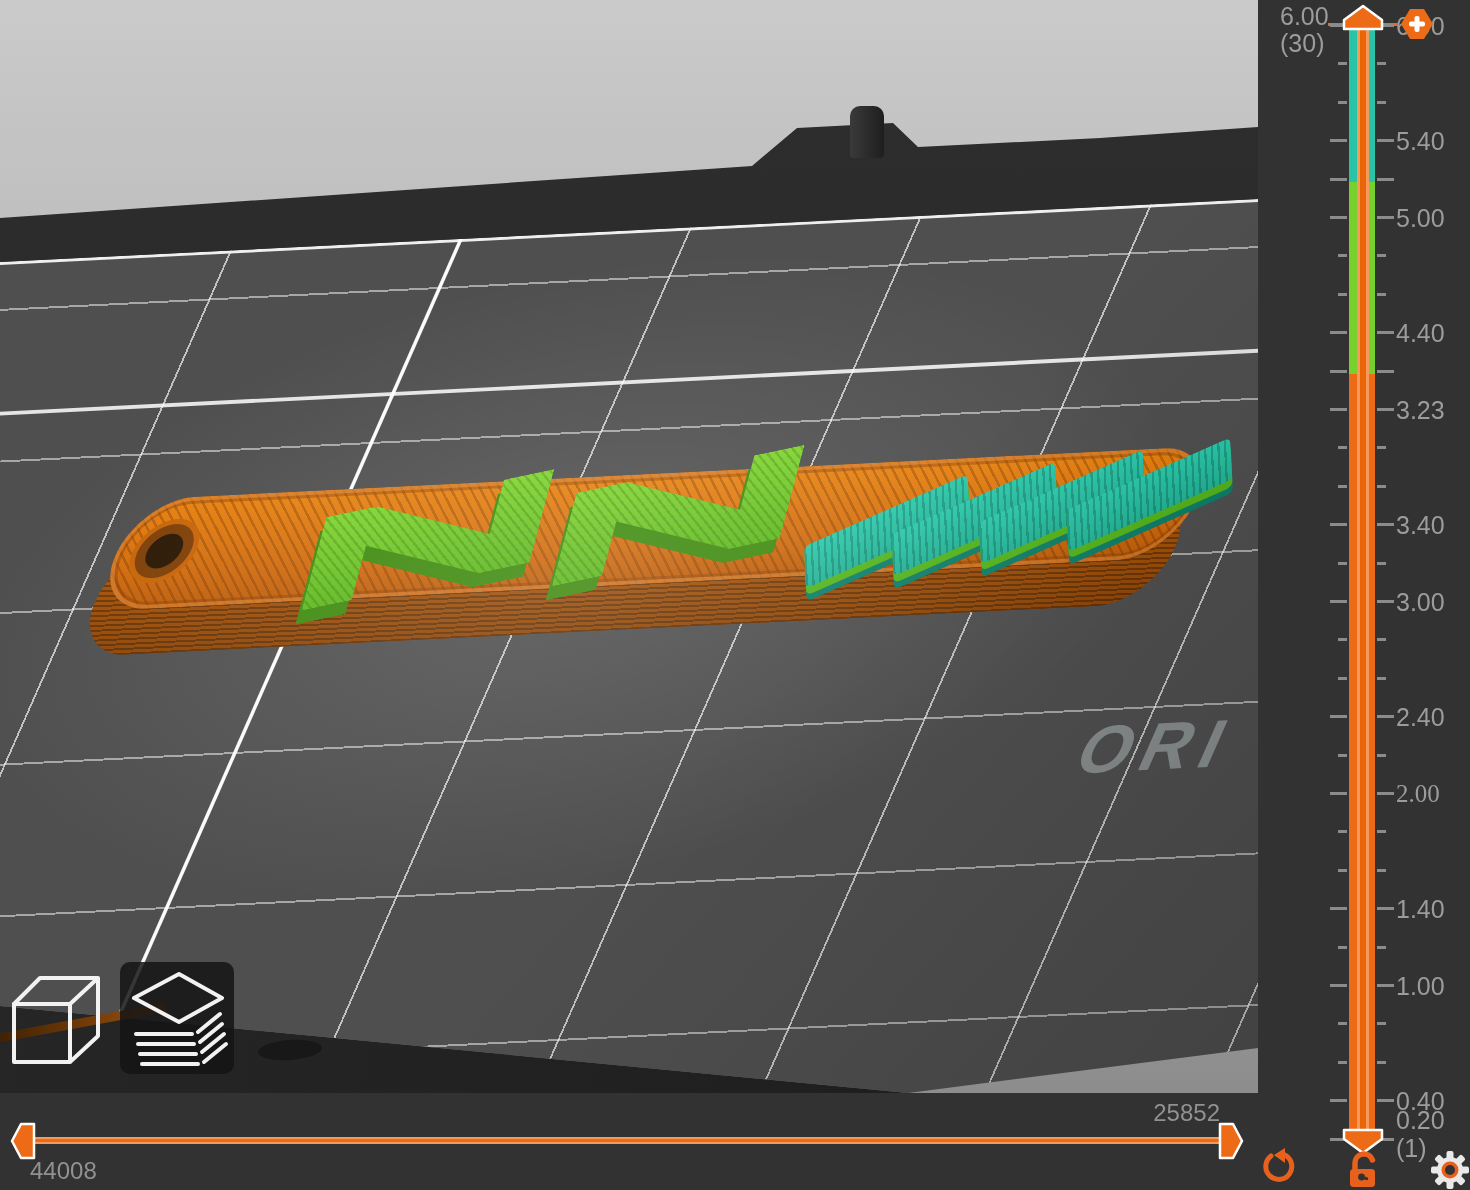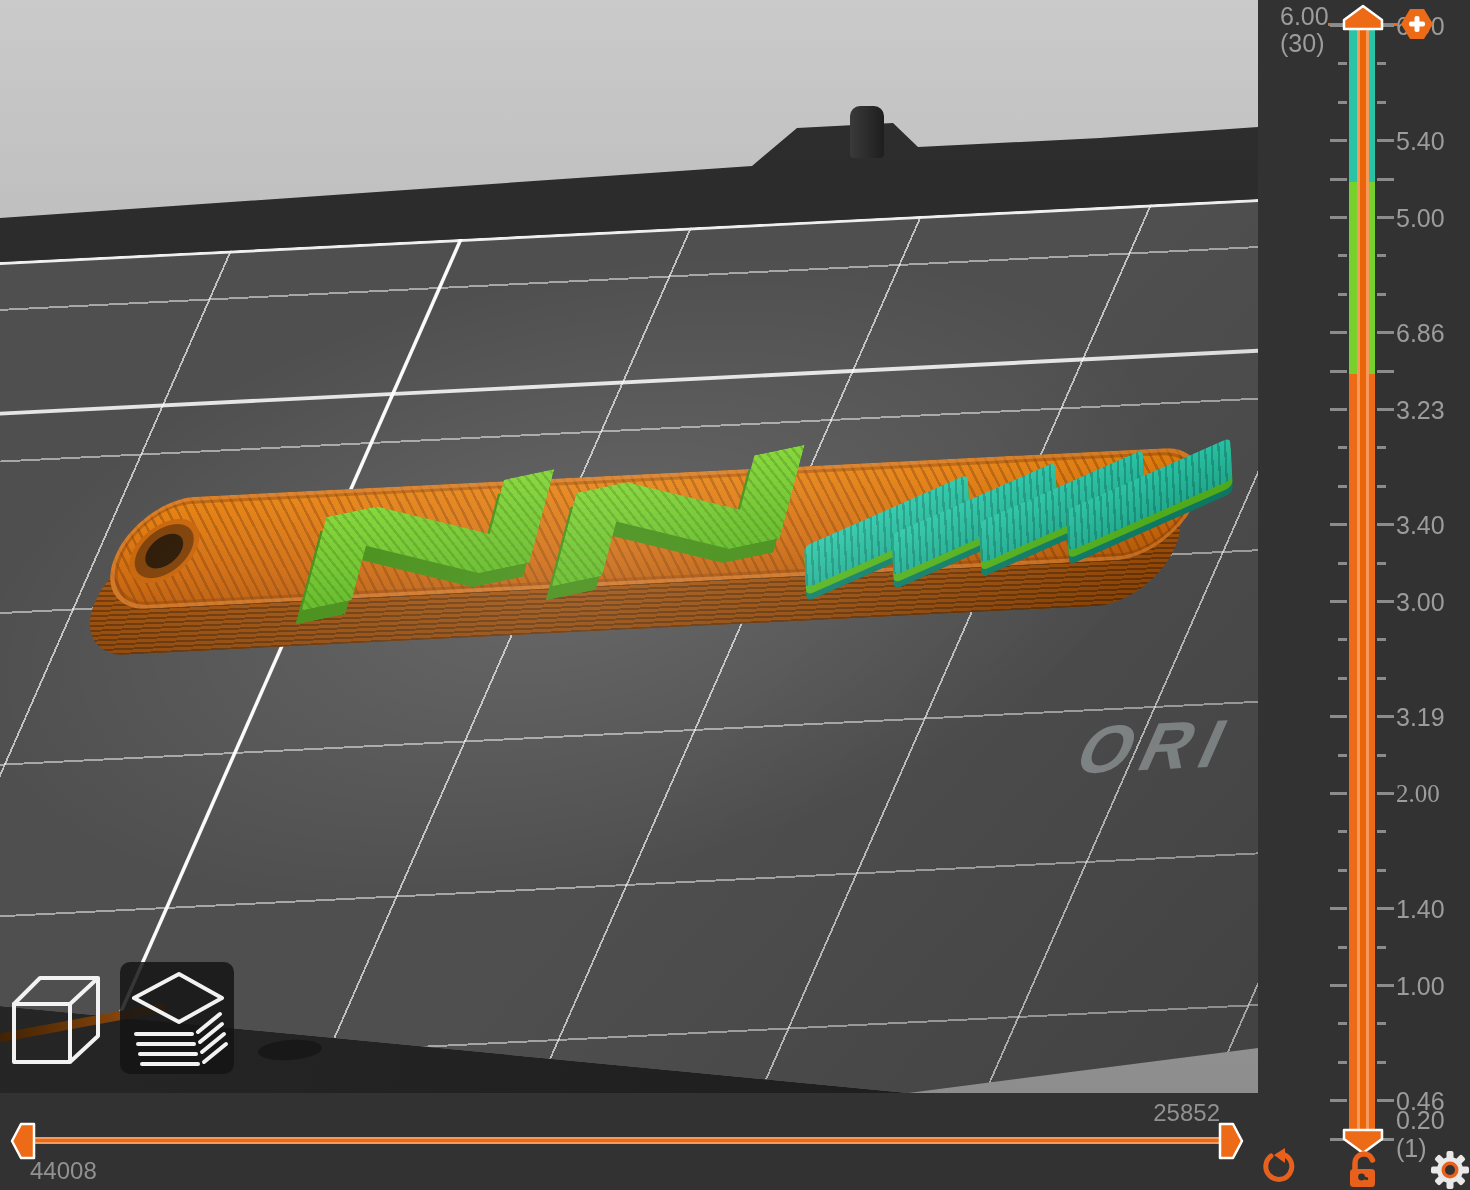--- a/index.html
+++ b/index.html
@@ -218,21 +218,21 @@
         <div class="tick" style="left: 119px; top: 177.6px; width: 17px;"></div>
         <div class="tick" style="left: 72px; top: 216px; width: 17px;"></div>
         <div class="tick" style="left: 119px; top: 216px; width: 17px;"></div>
         <div class="vlabel" style="left: 138px; top: 204px;">5.00</div>
         <div class="tick" style="left: 80px; top: 254.4px; width: 9px;"></div>
         <div class="tick" style="left: 119px; top: 254.4px; width: 9px;"></div>
         <div class="tick" style="left: 80px; top: 292.8px; width: 9px;"></div>
         <div class="tick" style="left: 119px; top: 292.8px; width: 9px;"></div>
         <div class="tick" style="left: 72px; top: 331.2px; width: 17px;"></div>
         <div class="tick" style="left: 119px; top: 331.2px; width: 17px;"></div>
-        <div class="vlabel" style="left: 138px; top: 319.2px;">6.86</div>
+        <div class="vlabel" style="left: 138px; top: 319.2px;">4.40</div>
         <div class="tick" style="left: 72px; top: 369.6px; width: 17px;"></div>
         <div class="tick" style="left: 119px; top: 369.6px; width: 17px;"></div>
         <div class="tick" style="left: 72px; top: 408px; width: 17px;"></div>
         <div class="tick" style="left: 119px; top: 408px; width: 17px;"></div>
         <div class="vlabel" style="left: 138px; top: 396px;">3.23</div>
         <div class="tick" style="left: 80px; top: 446.4px; width: 9px;"></div>
         <div class="tick" style="left: 119px; top: 446.4px; width: 9px;"></div>
         <div class="tick" style="left: 80px; top: 484.8px; width: 9px;"></div>
         <div class="tick" style="left: 119px; top: 484.8px; width: 9px;"></div>
         <div class="tick" style="left: 72px; top: 523.2px; width: 17px;"></div>
@@ -242,21 +242,21 @@
         <div class="tick" style="left: 119px; top: 561.6px; width: 9px;"></div>
         <div class="tick" style="left: 72px; top: 600px; width: 17px;"></div>
         <div class="tick" style="left: 119px; top: 600px; width: 17px;"></div>
         <div class="vlabel" style="left: 138px; top: 588px;">3.00</div>
         <div class="tick" style="left: 80px; top: 638.4px; width: 9px;"></div>
         <div class="tick" style="left: 119px; top: 638.4px; width: 9px;"></div>
         <div class="tick" style="left: 80px; top: 676.8px; width: 9px;"></div>
         <div class="tick" style="left: 119px; top: 676.8px; width: 9px;"></div>
         <div class="tick" style="left: 72px; top: 715.2px; width: 17px;"></div>
         <div class="tick" style="left: 119px; top: 715.2px; width: 17px;"></div>
-        <div class="vlabel" style="left: 138px; top: 703.2px;">3.19</div>
+        <div class="vlabel" style="left: 138px; top: 703.2px;">2.40</div>
         <div class="tick" style="left: 80px; top: 753.6px; width: 9px;"></div>
         <div class="tick" style="left: 119px; top: 753.6px; width: 9px;"></div>
         <div class="tick" style="left: 72px; top: 792px; width: 17px;"></div>
         <div class="tick" style="left: 119px; top: 792px; width: 17px;"></div>
         <div class="vlabel" style="left: 138px; top: 780px; font-family: Liberation Serif, serif;">2.00</div>
         <div class="tick" style="left: 80px; top: 830.4px; width: 9px;"></div>
         <div class="tick" style="left: 119px; top: 830.4px; width: 9px;"></div>
         <div class="tick" style="left: 80px; top: 868.8px; width: 9px;"></div>
         <div class="tick" style="left: 119px; top: 868.8px; width: 9px;"></div>
         <div class="tick" style="left: 72px; top: 907.2px; width: 17px;"></div>
@@ -266,21 +266,21 @@
         <div class="tick" style="left: 119px; top: 945.6px; width: 9px;"></div>
         <div class="tick" style="left: 72px; top: 984px; width: 17px;"></div>
         <div class="tick" style="left: 119px; top: 984px; width: 17px;"></div>
         <div class="vlabel" style="left: 138px; top: 972px;">1.00</div>
         <div class="tick" style="left: 80px; top: 1022.4px; width: 9px;"></div>
         <div class="tick" style="left: 119px; top: 1022.4px; width: 9px;"></div>
         <div class="tick" style="left: 80px; top: 1060.8px; width: 9px;"></div>
         <div class="tick" style="left: 119px; top: 1060.8px; width: 9px;"></div>
         <div class="tick" style="left: 72px; top: 1099.2px; width: 17px;"></div>
         <div class="tick" style="left: 119px; top: 1099.2px; width: 17px;"></div>
-        <div class="vlabel" style="left: 138px; top: 1087.2px;">0.46</div>
+        <div class="vlabel" style="left: 138px; top: 1087.2px;">0.40</div>
         <div class="tick" style="left: 72px; top: 1137.6px; width: 17px;"></div>
         <div class="tick" style="left: 119px; top: 1137.6px; width: 17px;"></div>
         <div class="vlabel" style="left: 138px; top: 1106px;">0.20</div>
       </div>
 
     <div class="vlabel" id="v-bot-cnt">(1)</div>
 
     <div class="handle" id="v-handle-up">
       <svg width="42" height="27" viewBox="0 0 42 27">
           <polygon points="21,2 40,16 40,25 2,25 2,16" fill="#ed6b16" stroke="#fff" stroke-width="2.5" stroke-linejoin="round"></polygon>

